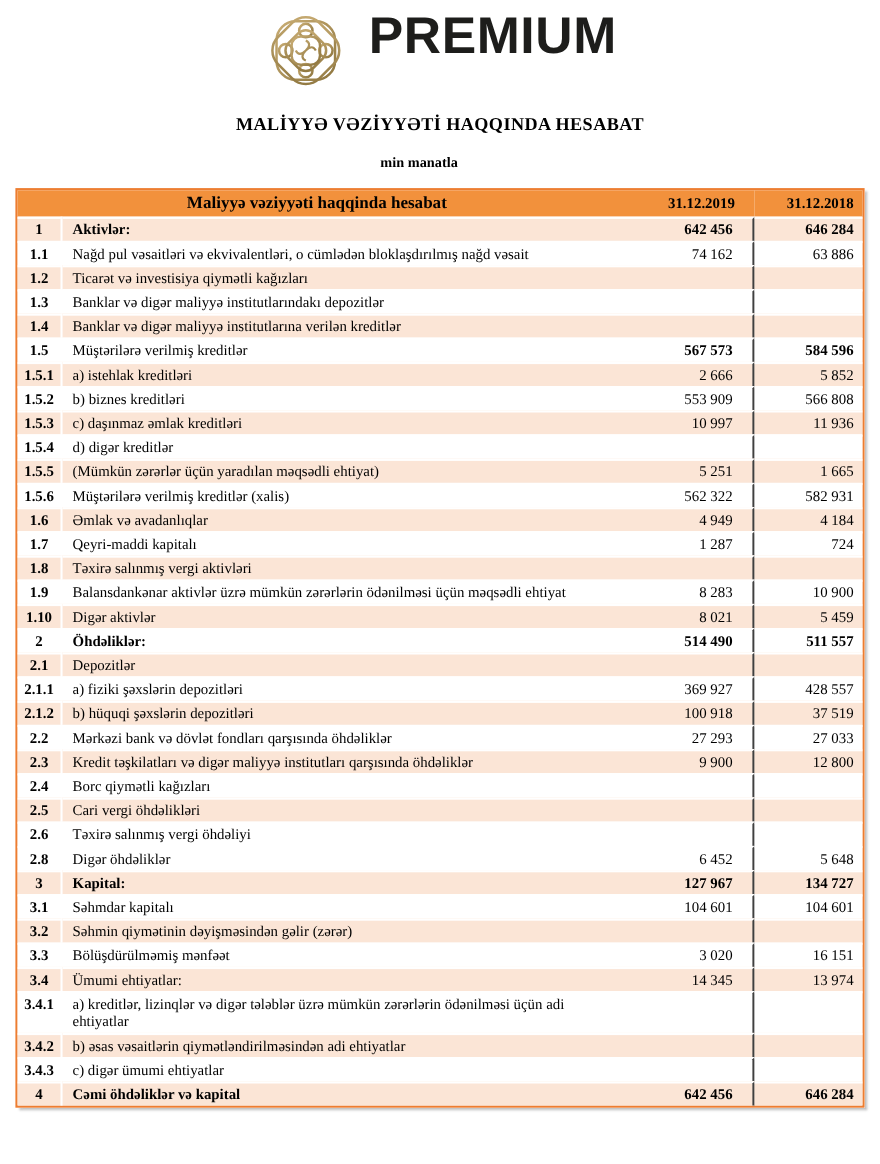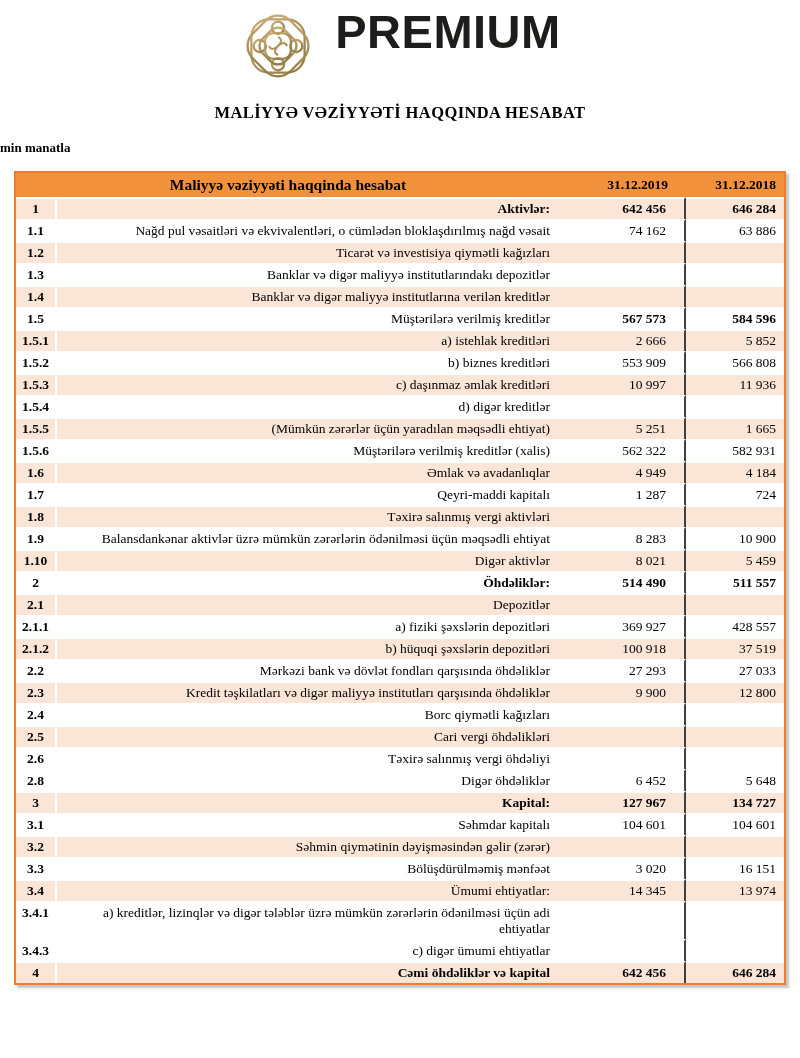--- a/index.html
+++ b/index.html
@@ -28,21 +28,21 @@
   }
   .brand-sub{
     font-family:"Liberation Sans", sans-serif;font-weight:400;
     font-size:29px;line-height:1.0;letter-spacing:8px;color:#1d1d1b;margin-top:1px;
   }
   .doc-title{
     text-align:center;font-weight:700;font-size:16.5px;letter-spacing:0.4px;
     margin-top:15px;
   }
   .unit-note{
-    text-align:left;font-weight:700;font-size:13px;
+    text-align:center;font-weight:700;font-size:13px;
     padding-right:38px;margin-top:17px;
   }
   table.fin{
     width:772px;margin:15px 0 0 14px;
     border-collapse:separate;border-spacing:0;
     border:2px solid var(--accent,#ED7D31);
     box-shadow:3px 3px 2px rgba(90,90,90,0.35);
     table-layout:fixed;
   }
   col.w-idx{width:41px;} col.w-label{width:503px;} col.w-v1{width:126px;} col.w-v2{width:98px;}
@@ -53,21 +53,21 @@
   th.h-title{text-align:center;font-size:15.5px;margin-top:24px;}
   th.h-col{text-align:right;font-size:13.5px;}
   th.h-col1{padding-right:18px;}
   th.h-col2{padding-right:8px;}
   tbody td{
     font-size:13.5px;line-height:16px;padding:2px 0;
     border-top:2px solid #ffffff;vertical-align:top;background:#ffffff;
   }
   tr.band td{background:var(--band,#FBE5D6);}
   td.c-idx{text-align:center;font-weight:700;border-right:2px solid #ffffff;}
-  td.c-label{padding-left:21px;padding-right:10px;text-align:right;}
+  td.c-label{padding-left:9px;padding-right:10px;}
   td.c-v1{text-align:right;padding-right:18px;border-right:2px solid #404040;}
   td.c-v2{text-align:right;padding-right:8px;}
   tr.bold-row td.c-label, tr.bold-row td.c-v1, tr.bold-row td.c-v2{font-weight:700;}
   tr.bold-values td.c-v1, tr.bold-values td.c-v2{font-weight:700;}
 </style>
 </head>
 <body>
 
 <div>
 
@@ -308,20 +308,26 @@
     <td class="c-label">Ümumi ehtiyatlar:</td>
     <td class="c-v1">14 345</td>
     <td class="c-v2">13 974</td>
   </tr>
         <tr>
     <td class="c-idx">3.4.1</td>
     <td class="c-label">a) kreditlər, lizinqlər və digər tələblər üzrə mümkün zərərlərin ödənilməsi üçün adi ehtiyatlar</td>
     <td class="c-v1"></td>
     <td class="c-v2"></td>
   </tr>
+        <tr class="band">
+    <td class="c-idx">3.4.2</td>
+    <td class="c-label">b) əsas vəsaitlərin qiymətləndirilməsindən adi ehtiyatlar</td>
+    <td class="c-v1"></td>
+    <td class="c-v2"></td>
+  </tr>
         <tr>
     <td class="c-idx">3.4.3</td>
     <td class="c-label">c) digər ümumi ehtiyatlar</td>
     <td class="c-v1"></td>
     <td class="c-v2"></td>
   </tr>
         <tr class="band bold-row">
     <td class="c-idx">4</td>
     <td class="c-label">Cəmi öhdəliklər və kapital</td>
     <td class="c-v1">642 456</td>

